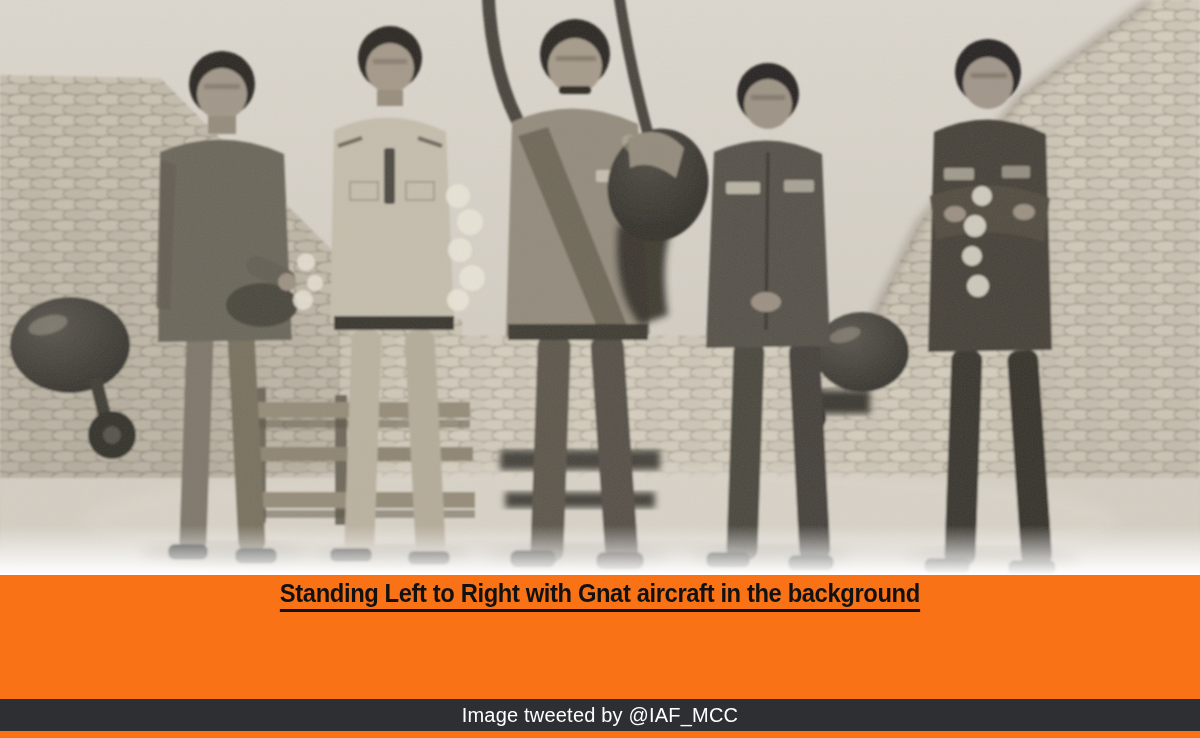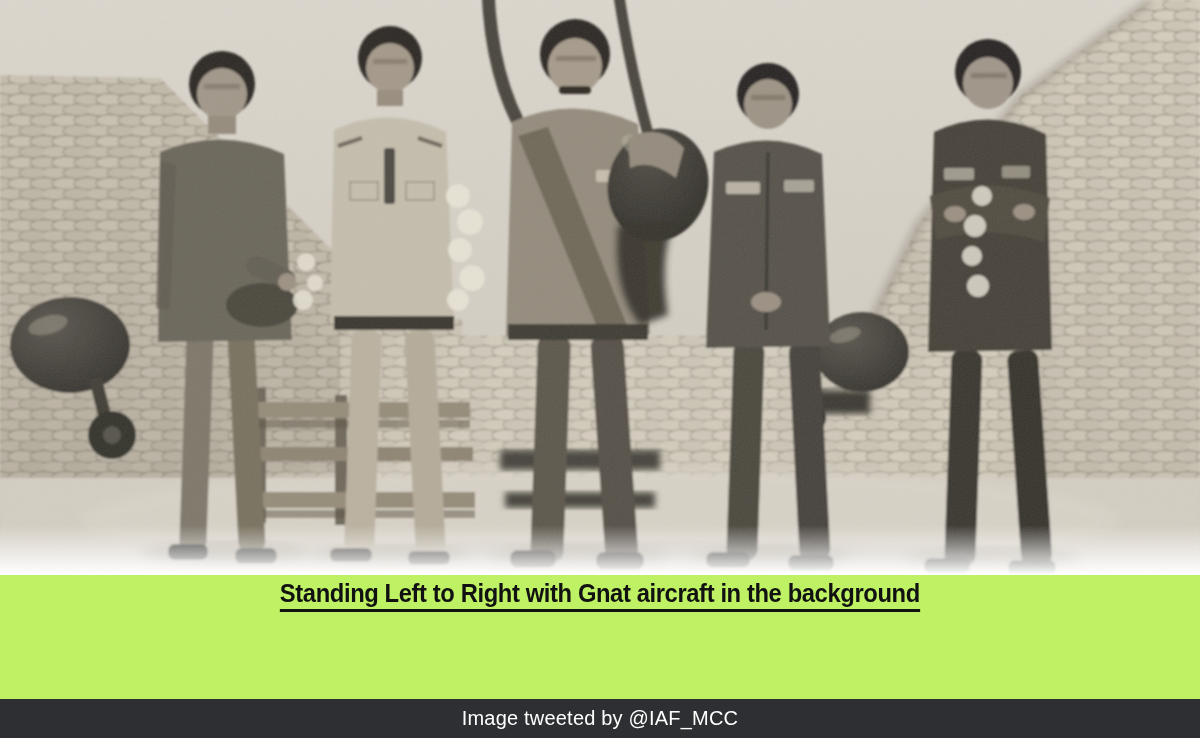--- a/index.html
+++ b/index.html
@@ -1,17 +1,17 @@
 <!DOCTYPE html>
 <html><head>
 <meta charset="utf-8">
 <style>
   html,body{margin:0;padding:0;background:#ffffff;}
   .stage{
-    position:relative;width:1200px;height:738px;background:#bef264;
+    position:relative;width:1200px;height:738px;background:#f97316;
     overflow:hidden;font-family:"Liberation Sans",sans-serif;
   }
   .photo{position:absolute;top:0;left:0;width:1200px;height:575px;}
   .photo svg{display:block;}
   .caption-title{
     position:absolute;top:579px;left:0;width:100%;text-align:center;
     font-weight:700;font-size:25px;line-height:1.15;color:#111111;
   }
   .caption-title .t{
     display:inline-block;transform:scaleX(.95);transform-origin:center;
@@ -19,21 +19,21 @@
   }
   .caption-names{
     position:absolute;top:651px;left:0;width:100%;text-align:center;
     font-weight:700;font-size:24px;line-height:1.1;color:#0e0e0e;white-space:nowrap;
   }
   .caption-names .t{
     display:inline-block;transform:scaleX(.885);transform-origin:center;
     letter-spacing:-.3px;
   }
   .footer-bar{
-    position:absolute;top:699px;left:0;width:100%;height:39px;background:#2d2f32;
+    position:absolute;top:699px;left:0;width:100%;height:32px;background:#2d2f32;
     display:flex;align-items:center;justify-content:center;
     color:#ffffff;font-size:20px;letter-spacing:.2px;
   }
 </style>
 </head>
 <body>
 
 <div class="stage">
 
   <div class="photo" title="Black-and-white photograph of five Indian Air Force airmen standing in front of a Gnat fighter aircraft, with sandbag revetment walls behind them and drop tanks visible at either side">

